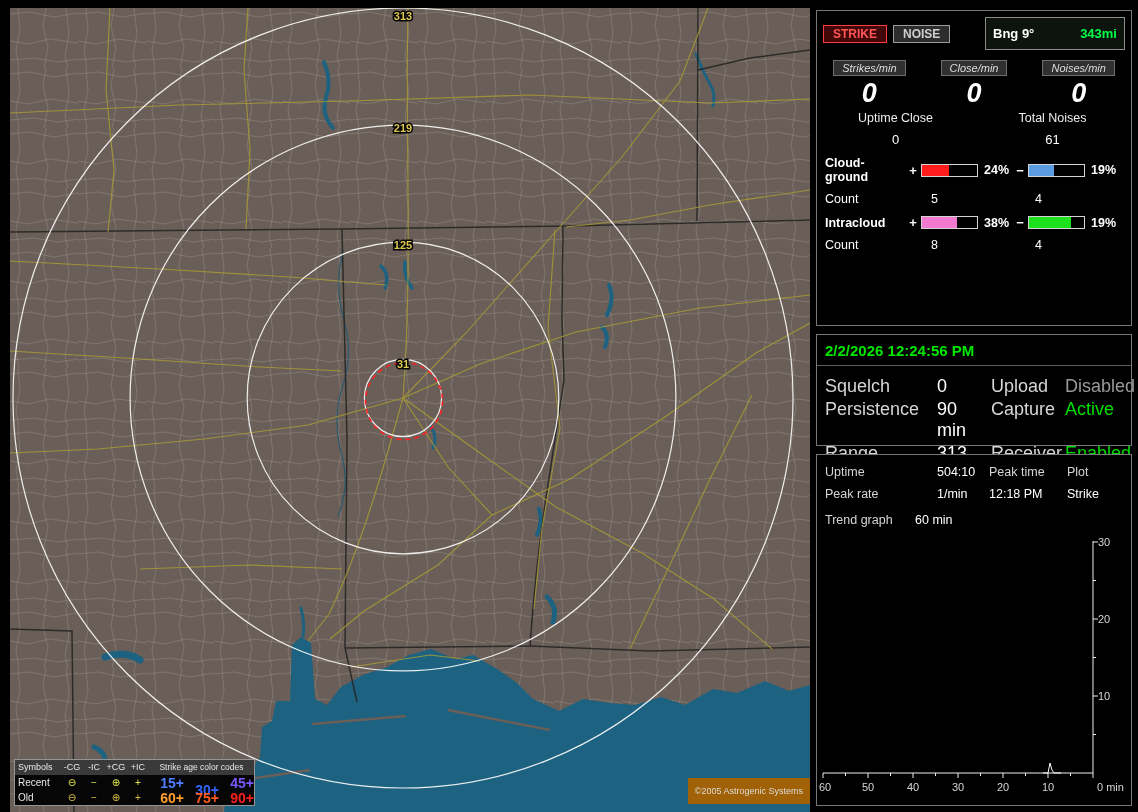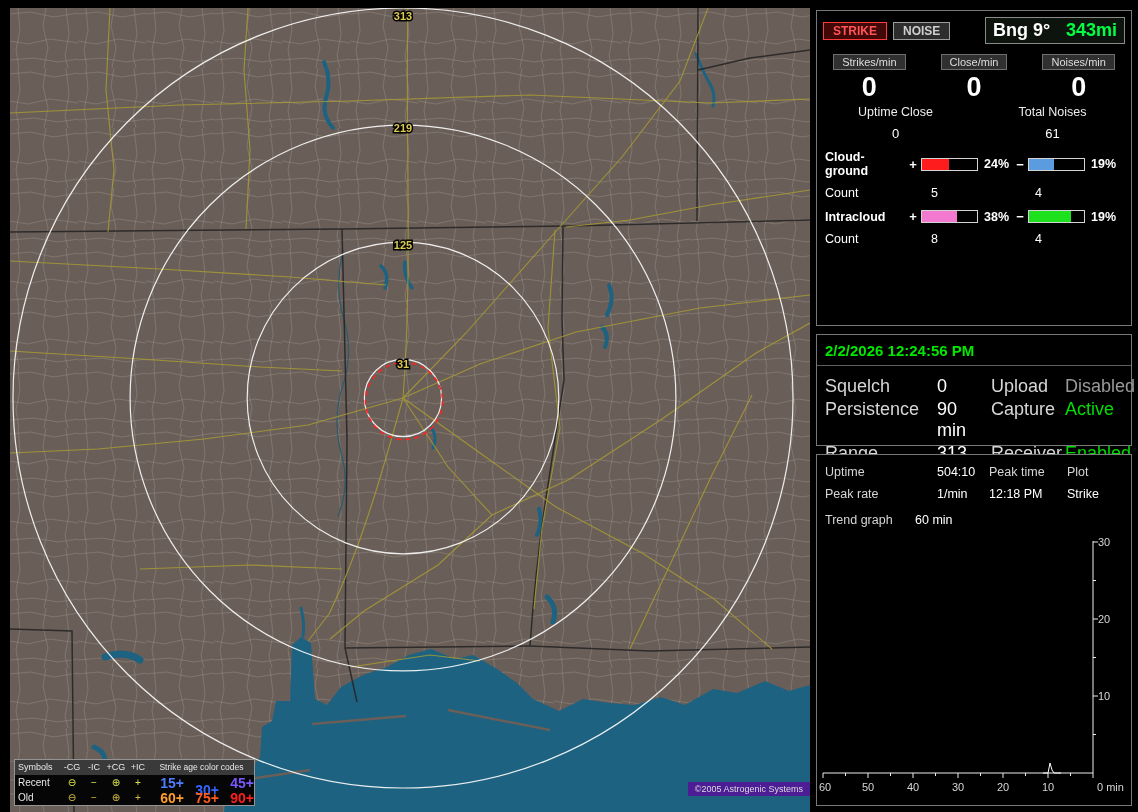--- a/index.html
+++ b/index.html
@@ -17,39 +17,39 @@
   .legend{position:absolute;left:4px;bottom:6px;width:241px;background:#060606;border:1px solid #949494;
     display:grid;grid-template-columns:46px 22px 22px 22px 22px 35px 35px 35px;grid-auto-rows:15px;
     align-items:center;font-size:10px;color:#e8e8e8;line-height:1;}
   .legend .hd{background:#3a3a3a;height:100%;display:flex;align-items:center;justify-content:center;font-size:9px;}
   .legend .hd.name{justify-content:flex-start;padding-left:3px;}
   .legend .hd.age{grid-column:span 3;font-size:8.5px;}
   .legend .nm{padding-left:3px;}
   .legend .sy{text-align:center;font-size:10px;}
   .legend .ag{text-align:right;font-weight:bold;font-size:14px;}
 
-  .copyright{position:absolute;right:0;bottom:16px;background:#4c1d95;color:#dcdcdc;font-size:9px;padding:2px 7px;}
+  .copyright{position:absolute;right:0;bottom:8px;background:#a16207;color:#dcdcdc;font-size:9px;padding:8px 7px;}
 
   
   .sidebar{position:absolute;left:816px;top:0;width:316px;height:812px;}
   .panel{position:absolute;left:0;width:316px;background:#000;border:1px solid #787878;}
   .panel-stats{top:10px;height:316px;}
   .panel-status{top:334px;height:112px;}
   .panel-trend{top:454px;height:352px;}
 
   .mode-row{display:flex;align-items:center;gap:6px;padding:6px 6px 0;}
   .btn{font-family:inherit;font-weight:bold;font-size:12px;padding:1px 9px;cursor:pointer;}
   .btn-strike{background:#420808;border:1px solid #ff3b3b;color:#ff5555;}
   .btn-noise{background:#2d2d2d;border:1px solid #9c9c9c;color:#cfcfcf;}
   .bng-box{margin-left:auto;width:140px;display:flex;justify-content:space-between;align-items:center;
-    border:1px solid #8a8a8a;background:#0d140d;padding:2px 7px;font-size:18px;font-weight:bold;}
+    border:1px solid #8a8a8a;background:#0d140d;padding:8px 7px;font-size:13px;font-weight:bold;}
   .bng{color:#fff;}
 
   .rates-row{display:flex;margin-top:10px;}
-  .rate-col{flex:1;text-align:center;}
+  .rate-col{flex:1;text-align:center;font-style:italic;}
   .chip{display:inline-block;background:#303030;border:1px solid #6e6e6e;color:#dedede;font-size:11px;padding:1px 8px;cursor:pointer;}
   .big{color:#fff;font-size:27px;font-weight:bold;line-height:1.05;margin-top:3px;}
 
   .totals-row{display:flex;margin-top:4px;}
   .total-col{flex:1;text-align:center;}
   .tlabel{color:#ededed;font-size:12.5px;}
   .tvalue{color:#fff;font-size:13px;margin-top:7px;}
 
   .dist-title{margin-top:16px;padding:0 8px 4px;color:#b5b5b5;font-size:12px;border-bottom:1px solid #6f6f6f;}
   .dist-row{display:flex;align-items:center;padding:9px 8px 0;}

